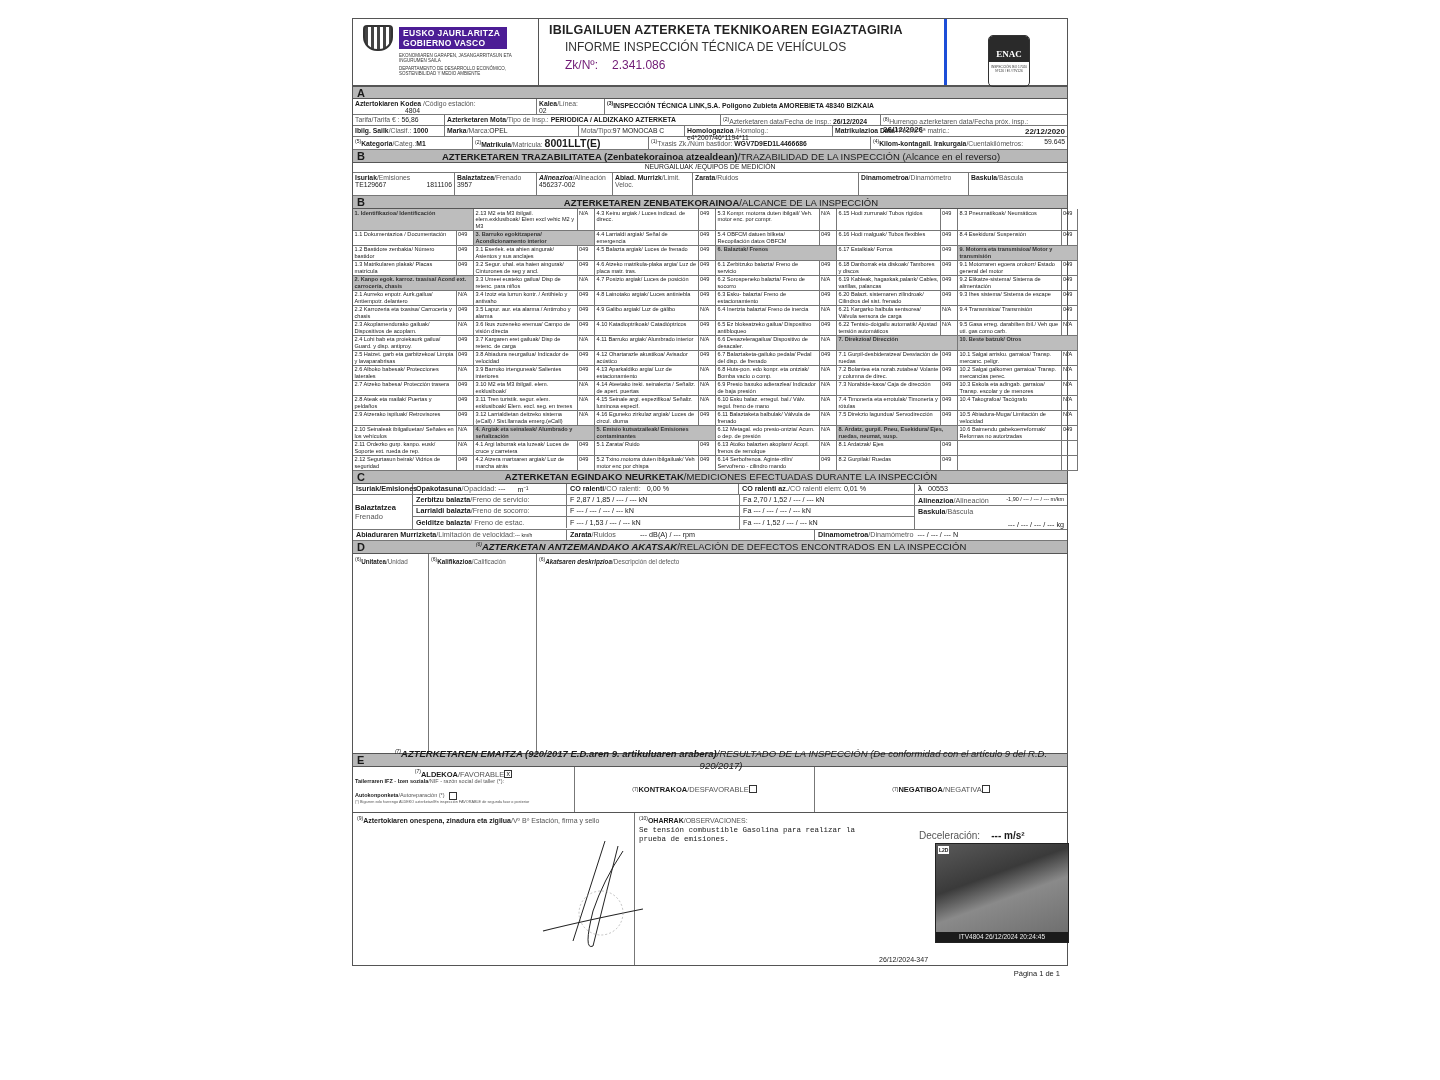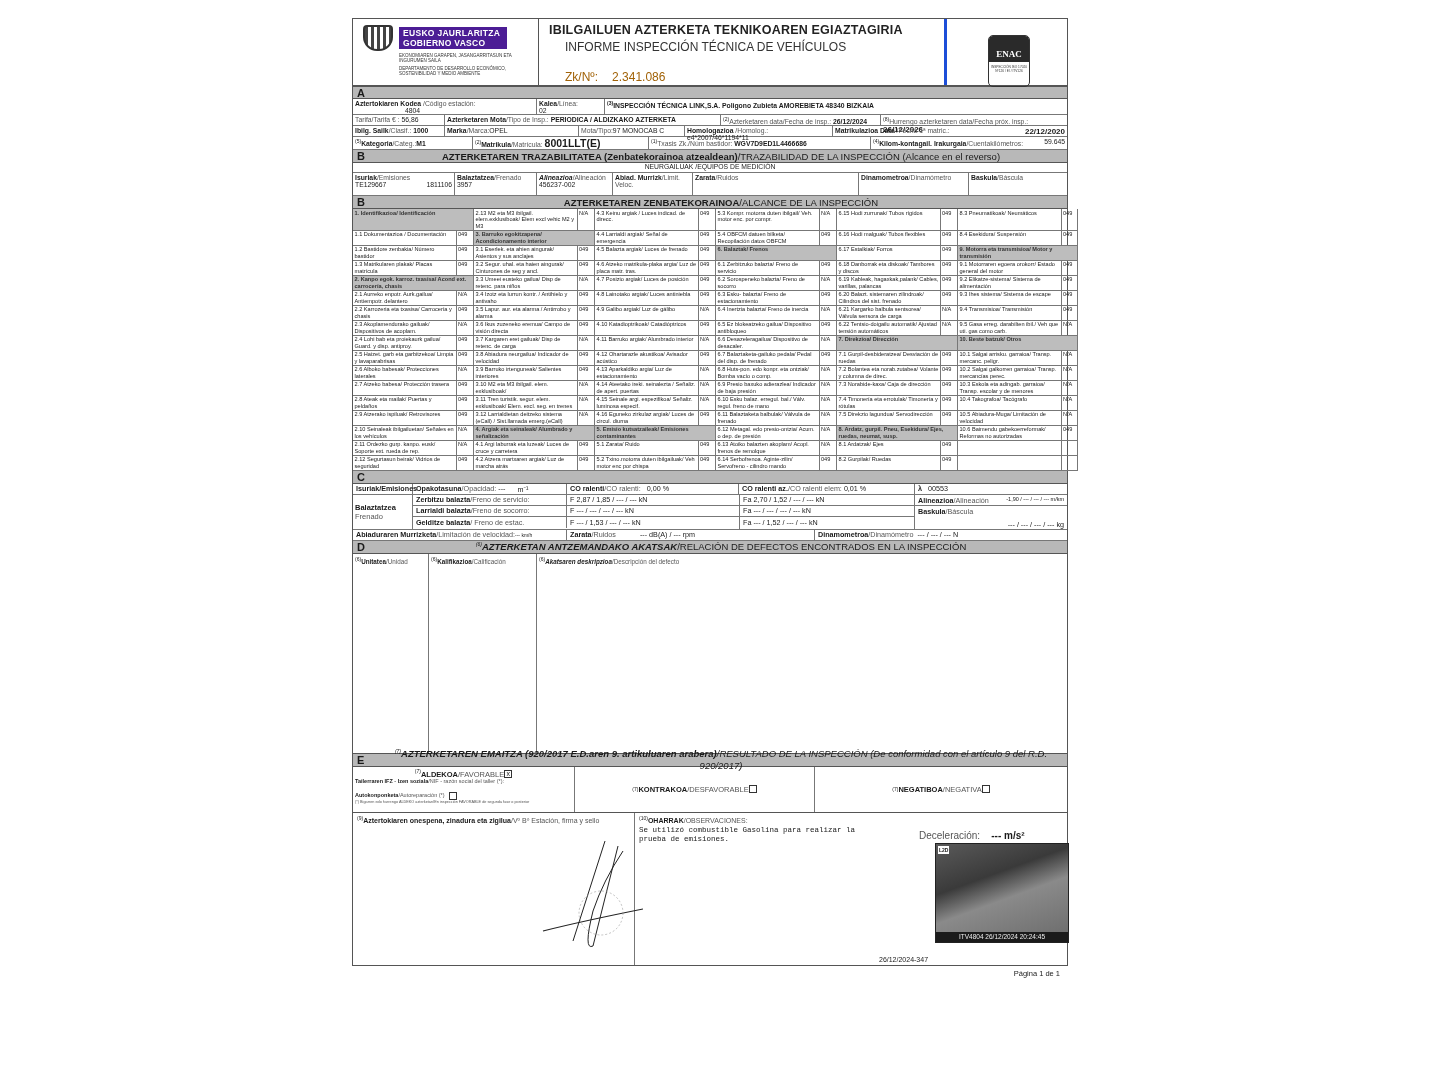--- a/index.html
+++ b/index.html
@@ -7,21 +7,21 @@
   body { font-family: "Liberation Sans", sans-serif; color: #1a1a1a; position: relative; }
   .page { position: absolute; left: 352px; top: 18px; width: 716px; }
   .hdr { display: flex; border: 1px solid #555; height: 68px; }
   .hdr-logo { width: 186px; border-right: 1px solid #555; padding: 4px 6px; position: relative; }
   .shield { position: absolute; left: 10px; top: 6px; width: 30px; height: 26px; border: 2px solid #333; border-radius: 4px 4px 14px 14px; background: repeating-linear-gradient(90deg,#444 0 3px,#fff 3px 6px); }
   .gv-box { position: absolute; left: 46px; top: 8px; width: 108px; background: #4c1d95; color: #fff; font-size: 8.5px; font-weight: bold; line-height: 10px; padding: 1px 4px; letter-spacing: 0.3px; }
   .gv-sub { position: absolute; left: 46px; top: 34px; font-size: 4.5px; line-height: 5px; color: #333; width: 130px; }
   .hdr-title { flex: 1; border-right: 3px solid #1d4ed8; padding: 4px 10px; }
   .t1 { font-size: 12.5px; font-weight: bold; letter-spacing: 0.2px; color: #222; }
   .t2 { font-size: 12px; color: #333; margin-top: 3px; padding-left: 16px; }
-  .t3 { font-size: 12px; color: #a16207; margin-top: 16px; padding-left: 16px; }
+  .t3 { font-size: 12px; color: #701a75; margin-top: 4px; padding-left: 16px; }
   .t3 span { margin-left: 14px; }
   .hdr-enac { width: 120px; position: relative; }
   .enac { position: absolute; left: 17px; top: 16px; width: 42px; height: 52px; border: 1.5px solid #333; border-radius: 5px; text-align: center; overflow: hidden; margin-left: 24px; }
   .enac-top { background: #2a2a2a; color: #fff; font-family: "Liberation Serif", serif; font-size: 9px; font-weight: bold; height: 26px; padding-top: 13px; }
   .enac-bot { font-size: 3.2px; line-height: 4px; padding-top: 3px; color: #333; }
 
   .sec { border-left: 1px solid #555; border-right: 1px solid #555; }
   .sec-h { background: #b8b8b8; height: 13px; display: flex; align-items: center; border-bottom: 1px solid #555; border-top: 1px solid #555; font-size: 9.5px; }
   .sec-h .ltr { width: 22px; padding-left: 4px; font-weight: bold; font-size: 11px; }
   .sec-h .tt { flex: 1; text-align: center; }
@@ -327,20 +327,21 @@
         <div class="gc">8.2 Gurpilak/ Ruedas</div>
         <div class="gc code">049</div>
         <div class="gc"></div>
         <div class="gc code"></div>
       </div>
   </div>
 
   <div class="sec">
     <div class="sec-h" style="border-top:none">
       <span class="ltr">C</span>
+      <span class="tt"><b>AZTERKETAN EGINDAKO NEURKETAK</b><span>/MEDICIONES EFECTUADAS DURANTE LA INSPECCIÓN</span></span>
     </div>
     <div class="mrow">
       <div style="width:60px">
           <b>Isuriak/Emisiones</b>
         </div>
       <div style="width:154px"><b>Opakotasuna</b><span class="lab">/Opacidad:</span>&nbsp;<span>---</span>&nbsp;&nbsp;&nbsp;&nbsp;&nbsp;&nbsp;<span>m⁻¹</span></div>
       <div style="width:172px"><b>CO ralenti</b><span class="lab">/CO ralenti:</span>&nbsp;&nbsp;&nbsp;<span>0,00 %</span></div>
       <div style="width:176px"><b>CO ralenti az.</b><span class="lab">/CO ralenti elem:</span>&nbsp;<span>0,01 %</span></div>
       <div style="flex:1;border-right:none"><b>λ</b>&nbsp;&nbsp;&nbsp;<span>00553</span></div>
     </div>
@@ -437,21 +438,21 @@
       <div style="width:282px;border-right:1px solid #777;padding:2px 4px;font-size:7px;position:relative">
         <sup>(9)</sup><b>Aztertokiaren onespena, zinadura eta zigilua</b><span class="lab">/Vº Bº Estación, firma y sello</span>
         <svg style="position:absolute;left:170px;top:18px" width="120" height="120" viewBox="0 0 120 120">
           <path d="M82 10 L50 110 M95 15 L70 115 Q60 120 70 80 Q80 50 100 20" stroke="#222" stroke-width="1" fill="none"></path>
           <path d="M20 100 Q60 90 120 78" stroke="#222" stroke-width="1.2" fill="none"></path>
           <circle cx="78" cy="82" r="22" stroke="#999" stroke-width="0.6" fill="none" stroke-dasharray="2 2"></circle>
         </svg>
       </div>
       <div style="flex:1;padding:2px 4px;font-size:7px;position:relative">
         <sup>(10)</sup><b>OHARRAK</b><span class="lab">/OBSERVACIONES:</span>
-        <div class="mono" style="width:230px;margin-top:2px">Se utilizó combustible Gasolina para realizar la prueba de emisiones.</div>
+        <div class="mono" style="width:230px;margin-top:2px">Se tensión combustible Gasolina para realizar la prueba de emisiones.</div>
         <div style="position:absolute;left:284px;top:17px;font-size:10px"><span class="lab">Deceleración:</span>&nbsp;&nbsp;&nbsp;&nbsp;<b>--- m/s²</b></div>
         <div class="photo" style="left:300px;top:30px">
           <span class="l2d">L2D</span>
           <div class="photo-bar">ITV4804 26/12/2024 20:24:45</div>
         </div>
         <div style="position:absolute;left:244px;bottom:2px;font-size:7px">26/12/2024-347</div>
       </div>
     </div>
   </div>
   <div style="text-align:right;font-size:7.5px;padding:3px 8px 0 0">Página 1 de 1</div>

